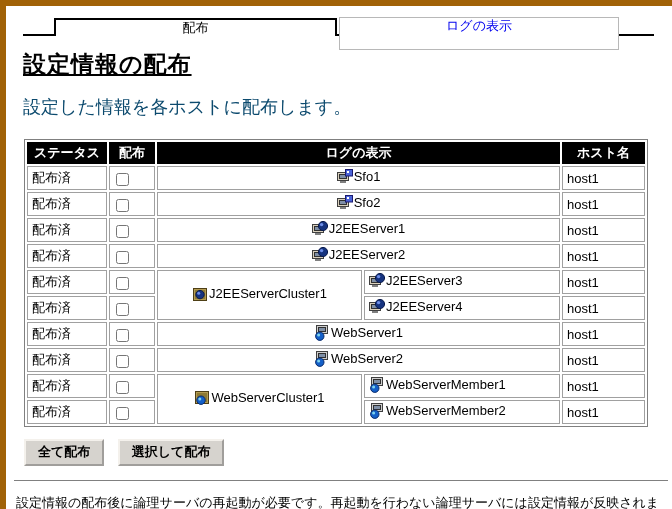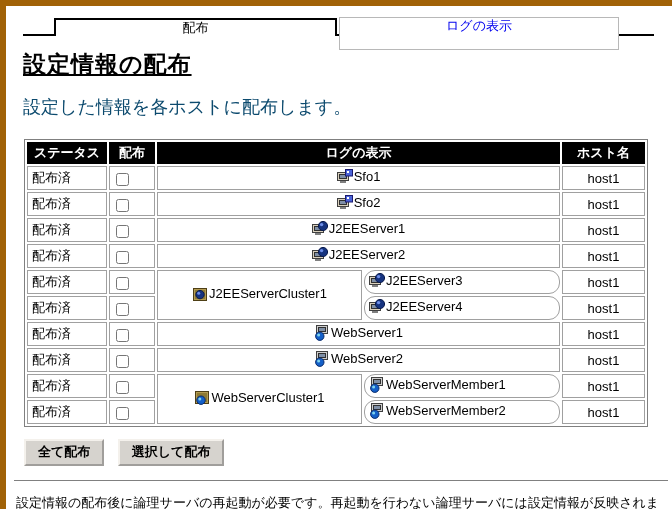--- a/index.html
+++ b/index.html
@@ -25,22 +25,22 @@
   
   table.dist{margin:20px 0 0 18px;border-collapse:separate;border-spacing:2px;
     border:1px solid #808080;background:#fff;table-layout:fixed;width:564px;}
   table.dist th{background:#000;color:#fff;font-size:13px;font-weight:bold;
     height:17px;padding:1px 2px;border:1px solid #000;text-align:center;overflow:hidden;}
   table.dist td{border:1px solid #a0a0a0;background:#fff;font-size:13px;color:#000;
     height:20px;padding:1px 4px;vertical-align:middle;overflow:hidden;white-space:nowrap;}
   td.c-status{width:80px;}
   td.c-check{width:46px;}
   td.c-name{width:205px;text-align:center;}
-  td.c-member{width:196px;border-radius:11px;}
-  td.c-host{width:83px;text-align:center;}
+  td.c-member{width:196px;}
+  td.c-host{width:83px;}
   input.cb{width:13px;height:13px;margin:0 0 0 2px;vertical-align:middle;}
   .srv{display:inline-flex;align-items:center;gap:1px;}
   svg.icon{width:16px;height:16px;flex:0 0 auto;vertical-align:middle;}
 
   
   .btnrow{margin:12px 0 0 18px;}
   button.win{font-family:"Liberation Sans","DejaVu Sans",sans-serif;font-size:13px;font-weight:bold;
     color:#000;background:#d6d3ce;border:2px outset #f4f1ec;padding:2px 12px 3px 12px;
     margin-right:9px;min-height:22px;cursor:pointer;}
 

